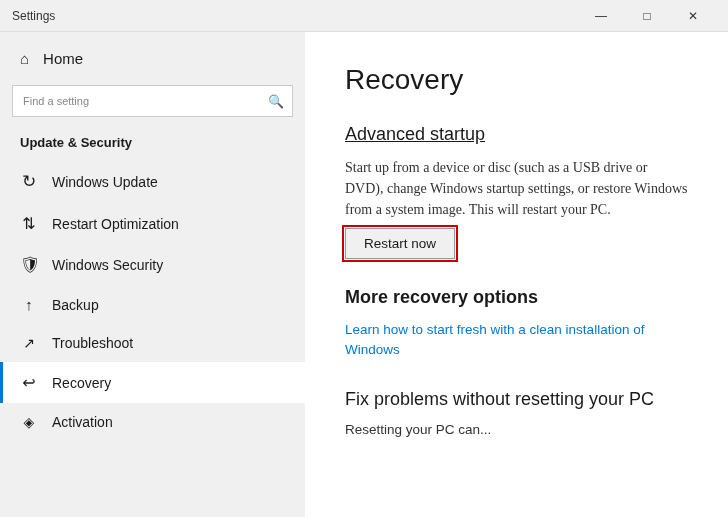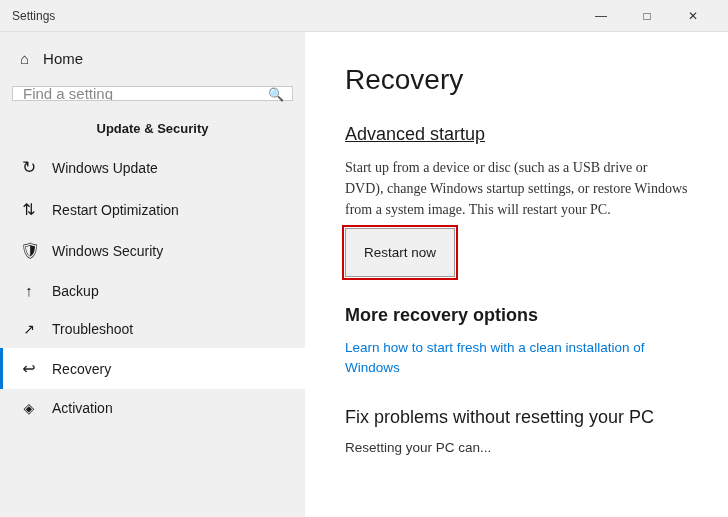--- a/index.html
+++ b/index.html
@@ -71,44 +71,43 @@
       font-size: 15px;
       color: #1a1a1a;
     }
 
     .sidebar-search {
       margin: 8px 12px 12px 12px;
       position: relative;
     }
     .sidebar-search input {
       width: 100%;
-      height: 15px;
+      height: 32px;
       border: 1px solid #ccc;
       background: #fff;
       padding: 0 32px 0 10px;
-      font-size: 15px;
+      font-size: 11px;
       outline: none;
       color: #555;
     }
     .sidebar-search input::placeholder { color: #888; }
     .search-icon-wrap {
       position: absolute;
       right: 8px;
       top: 50%;
       transform: translateY(-50%);
       color: #555;
       font-size: 13px;
     }
 
     .sidebar-section-label {
       font-size: 13px;
       font-weight: 700;
       color: #1a1a1a;
       padding: 6px 20px 10px 20px;
-      text-align: center;
     }
 
     .sidebar-item {
       display: flex;
       align-items: center;
       gap: 14px;
       padding: 11px 20px;
       cursor: pointer;
       font-size: 14px;
       color: #1a1a1a;
@@ -153,21 +152,21 @@
       font-size: 14px;
       color: #333;
       line-height: 1.5;
       margin-bottom: 8px;
       font-family: Liberation Serif, serif;
     }
 
     .restart-btn {
       border: 1px solid #999;
       background: #f0f0f0;
-      padding: 16px 18px;
+      padding: 7px 18px;
       font-size: 13.5px;
       cursor: pointer;
       color: #1a1a1a;
       outline: 2px solid #cc0000;
       outline-offset: 1px;
       margin-bottom: 28px;
       display: inline-block;
     }
 
     .more-options-title {

